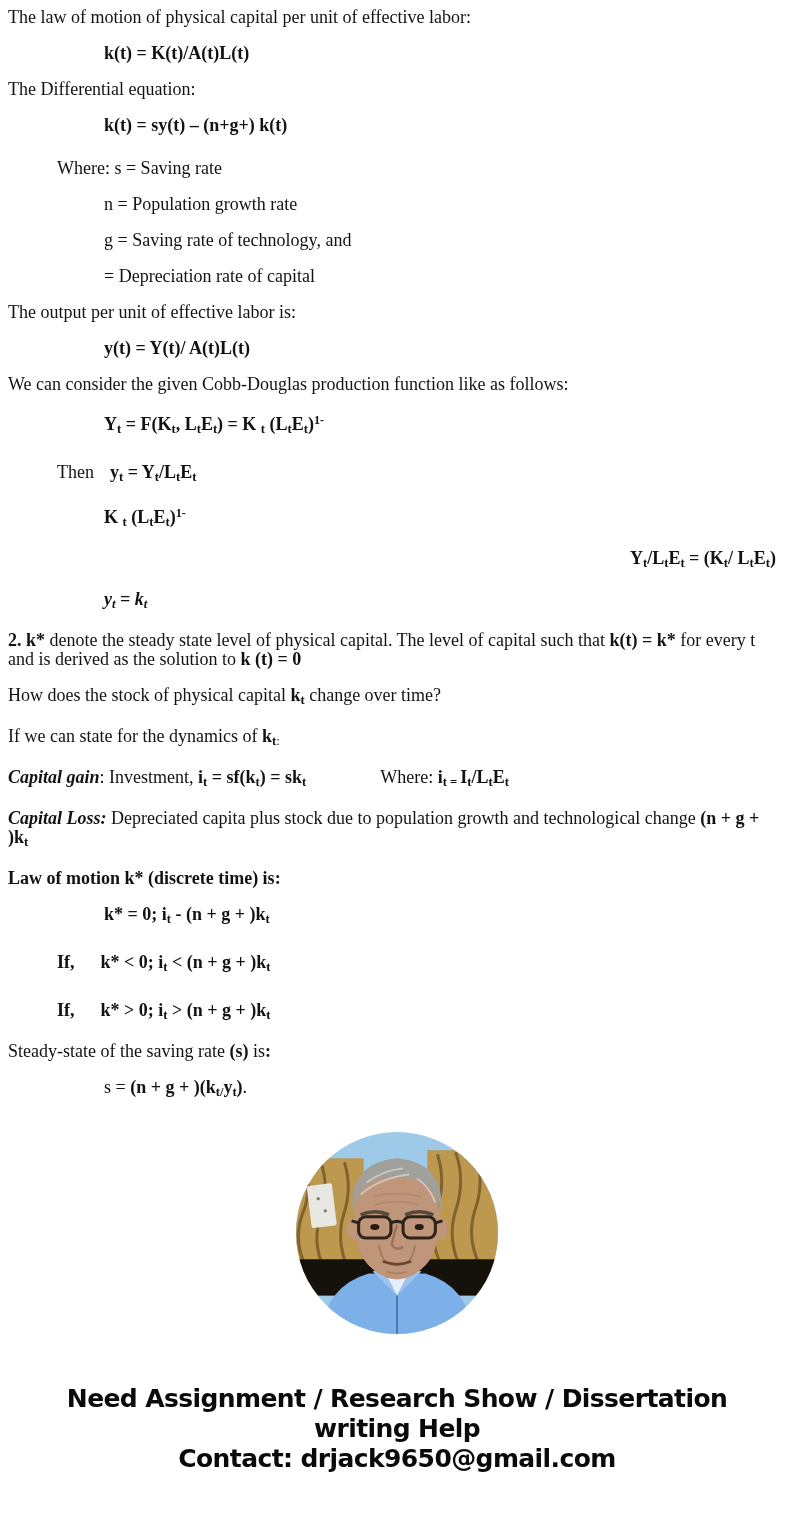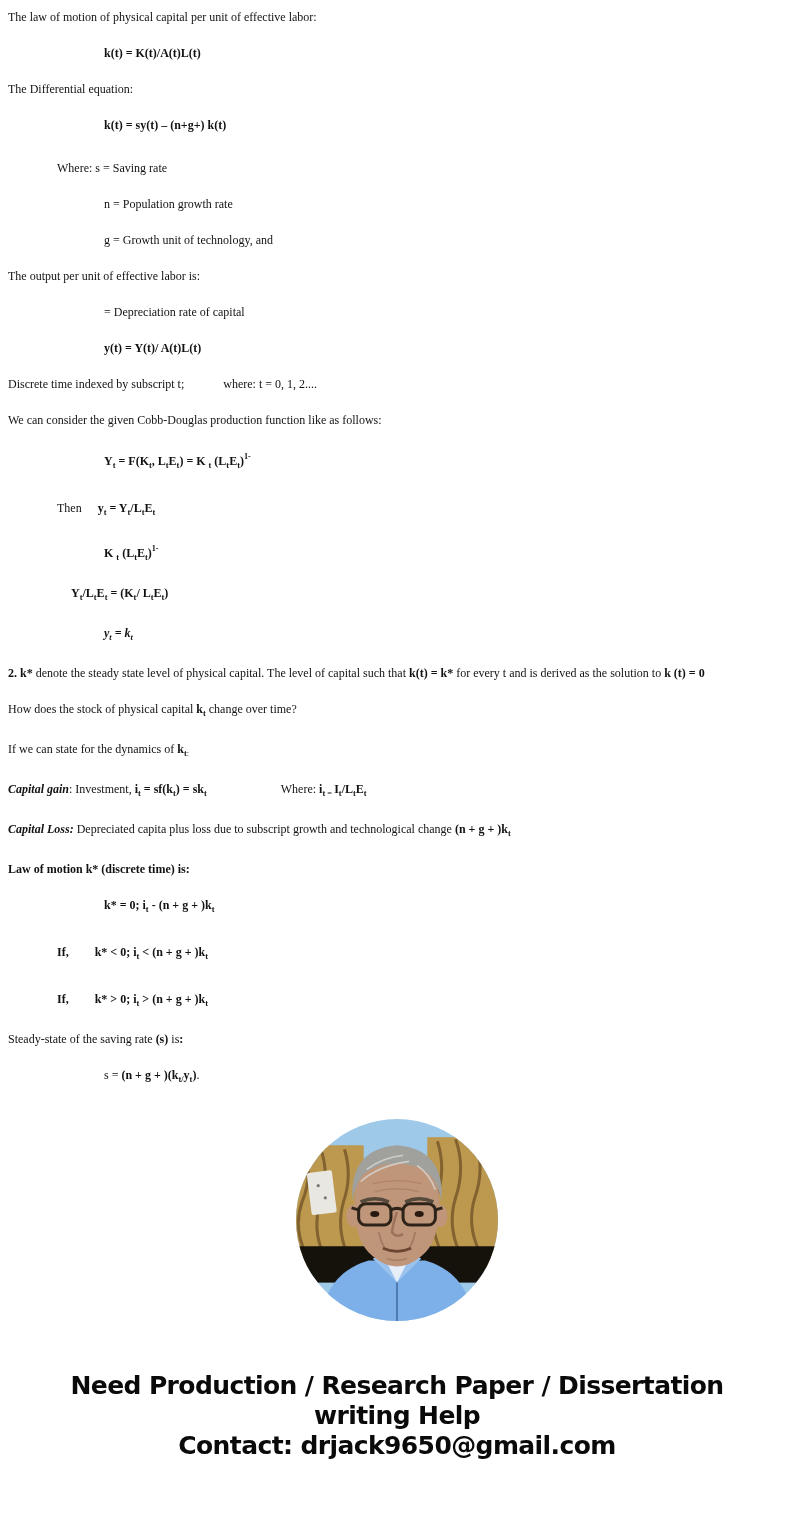--- a/index.html
+++ b/index.html
@@ -1,21 +1,21 @@
 <!DOCTYPE html>
 <html><head>
 <meta charset="utf-8">
 <style>
   html,body{margin:0;padding:0;background:#ffffff;}
   body{width:794px;min-height:1523px;font-family:"Liberation Serif",serif;color:#121212;}
   .doc{padding:8px 10px 0 0;}
-  .line{margin:0 0 17px 0;line-height:19px;font-size:12px;padding-left:8px;padding-right:8px;}
+  .line{margin:0 0 17px 0;line-height:19px;font-size:18px;padding-left:8px;padding-right:8px;}
   .ind-1{padding-left:57px;margin-top:24px;}
   .ind-2{padding-left:104px;}
-  .ind-3{padding-left:71px;}
+  .ind-3{padding-left:71px;text-align:right;}
   .run{white-space:pre-wrap;}
   .w-r{font-weight:normal;font-style:normal;}
   .w-b{font-weight:bold;}
   .w-bi{font-weight:bold;font-style:italic;}
   .v-sub{font-size:70%;vertical-align:-3px;}
   .v-sup{font-size:68%;vertical-align:6px;}
   .gap{display:inline-block;height:1px;}
   .gap-16{width:16px;}
   .gap-26{width:26px;}
   .gap-28{width:28px;}
@@ -30,36 +30,35 @@
 </head>
 <body>
 
 <div class="doc">
     <p class="line ind-0"><span class="run w-r">The law of motion of physical capital per unit of effective labor:</span></p>
     <p class="line ind-2"><span class="run w-b">k(t) = K(t)/A(t)L(t)</span></p>
     <p class="line ind-0"><span class="run w-r">The Differential equation:</span></p>
     <p class="line ind-2"><span class="run w-b">k(t) = sy(t) – (n+g+) k(t)</span></p>
     <p class="line ind-1"><span class="run w-r">Where: s = Saving rate</span></p>
     <p class="line ind-2"><span class="run w-r">n = Population growth rate</span></p>
-    <p class="line ind-2"><span class="run w-r">g = Growth unit of technology, and</span></p>
+    <p class="line ind-2"><span class="run w-r">g = Saving rate of technology, and</span></p>
+    <p class="line ind-2"><span class="run w-r">= Depreciation rate of capital</span></p>
     <p class="line ind-0"><span class="run w-r">The output per unit of effective labor is:</span></p>
-    <p class="line ind-2"><span class="run w-r">= Depreciation rate of capital</span></p>
     <p class="line ind-2"><span class="run w-b">y(t) = Y(t)/ A(t)L(t)</span></p>
-    <p class="line ind-0"><span class="run w-r">Discrete time indexed by subscript t;</span><span class="gap gap-39"></span><span class="run w-r">where: t = 0, 1, 2....</span></p>
     <p class="line ind-0"><span class="run w-r">We can consider the given Cobb-Douglas production function like as follows:</span></p>
     <p class="line ind-2"><span class="run w-b">Y</span><span class="run w-b v-sub">t</span><span class="run w-b"> = F(K</span><span class="run w-b v-sub">t</span><span class="run w-b">, L</span><span class="run w-b v-sub">t</span><span class="run w-b">E</span><span class="run w-b v-sub">t</span><span class="run w-b">) = K </span><span class="run w-b v-sub">t</span><span class="run w-b"> (L</span><span class="run w-b v-sub">t</span><span class="run w-b">E</span><span class="run w-b v-sub">t</span><span class="run w-b">)</span><span class="run w-b v-sup">1-</span></p>
     <p class="line ind-1"><span class="run w-r">Then</span><span class="gap gap-16"></span><span class="run w-b">y</span><span class="run w-b v-sub">t</span><span class="run w-b"> = Y</span><span class="run w-b v-sub">t</span><span class="run w-b">/L</span><span class="run w-b v-sub">t</span><span class="run w-b">E</span><span class="run w-b v-sub">t</span></p>
     <p class="line ind-2"><span class="run w-b">K </span><span class="run w-b v-sub">t</span><span class="run w-b"> (L</span><span class="run w-b v-sub">t</span><span class="run w-b">E</span><span class="run w-b v-sub">t</span><span class="run w-b">)</span><span class="run w-b v-sup">1-</span></p>
     <p class="line ind-3"><span class="run w-b">Y</span><span class="run w-b v-sub">t</span><span class="run w-b">/L</span><span class="run w-b v-sub">t</span><span class="run w-b">E</span><span class="run w-b v-sub">t</span><span class="run w-b"> = (K</span><span class="run w-b v-sub">t</span><span class="run w-b">/ L</span><span class="run w-b v-sub">t</span><span class="run w-b">E</span><span class="run w-b v-sub">t</span><span class="run w-b">)</span></p>
     <p class="line ind-2"><span class="run w-bi">y</span><span class="run w-bi v-sub">t</span><span class="run w-bi"> = k</span><span class="run w-bi v-sub">t</span></p>
     <p class="line ind-0"><span class="run w-b">2</span><span class="run w-b">. </span><span class="run w-b">k*</span><span class="run w-r"> denote the steady state level of physical capital. The level of capital such that </span><span class="run w-b">k(t) = k*</span><span class="run w-r"> for every t and is derived as the solution to </span><span class="run w-b">k (t) = 0</span></p>
     <p class="line ind-0"><span class="run w-r">How does the stock of physical capital </span><span class="run w-b">k</span><span class="run w-b v-sub">t</span><span class="run w-r"> change over time?</span></p>
     <p class="line ind-0"><span class="run w-r">If we can state for the dynamics of </span><span class="run w-b">k</span><span class="run w-b v-sub">t</span><span class="run w-r v-sub">:</span></p>
     <p class="line ind-0"><span class="run w-bi">Capital gain</span><span class="run w-r">: Investment, </span><span class="run w-b">i</span><span class="run w-b v-sub">t</span><span class="run w-b"> = sf(k</span><span class="run w-b v-sub">t</span><span class="run w-b">) = sk</span><span class="run w-b v-sub">t</span><span class="gap gap-74"></span><span class="run w-r">Where: </span><span class="run w-b">i</span><span class="run w-b v-sub">t = </span><span class="run w-b">I</span><span class="run w-b v-sub">t</span><span class="run w-b">/L</span><span class="run w-b v-sub">t</span><span class="run w-b">E</span><span class="run w-b v-sub">t</span></p>
-    <p class="line ind-0"><span class="run w-bi">Capital Loss:</span><span class="run w-r"> Depreciated capita plus loss due to subscript growth and technological change </span><span class="run w-b">(n + g + )k</span><span class="run w-b v-sub">t</span></p>
+    <p class="line ind-0"><span class="run w-bi">Capital Loss:</span><span class="run w-r"> Depreciated capita plus stock due to population growth and technological change </span><span class="run w-b">(n + g + )k</span><span class="run w-b v-sub">t</span></p>
     <p class="line ind-0"><span class="run w-b">Law of motion k* (discrete time) is:</span></p>
     <p class="line ind-2"><span class="run w-b">k* = 0; i</span><span class="run w-b v-sub">t</span><span class="run w-b"> - (n + g + )k</span><span class="run w-b v-sub">t</span></p>
     <p class="line ind-1"><span class="run w-b">If,</span><span class="gap gap-26"></span><span class="run w-b">k* &lt; 0; i</span><span class="run w-b v-sub">t</span><span class="run w-b"> &lt; (n + g + )k</span><span class="run w-b v-sub">t</span></p>
     <p class="line ind-1"><span class="run w-b">If,</span><span class="gap gap-26"></span><span class="run w-b">k* &gt; 0; i</span><span class="run w-b v-sub">t</span><span class="run w-b"> &gt; (n + g + )k</span><span class="run w-b v-sub">t</span></p>
     <p class="line ind-0"><span class="run w-r">Steady-state of the saving rate </span><span class="run w-b">(s)</span><span class="run w-r"> is</span><span class="run w-b">:</span></p>
     <p class="line ind-2"><span class="run w-r">s = </span><span class="run w-b">(n + g + )(k</span><span class="run w-b v-sub">t/</span><span class="run w-b">y</span><span class="run w-b v-sub">t</span><span class="run w-b">)</span><span class="run w-r">.</span></p>
   </div>
 
 <div class="photo-wrap">
   <svg viewBox="0 0 200 200" xmlns="http://www.w3.org/2000/svg">
@@ -121,16 +120,16 @@
         <path d="M82,112 Q84,122 88,128"></path>
         <path d="M118,112 Q116,122 112,128"></path>
       </g>
       <path d="M86,128 Q100,134 114,128" stroke="#6b4632" stroke-width="2.6" fill="none"></path>
       <path d="M90,138 Q100,142 110,138" stroke="#a87f62" stroke-width="1.6" fill="none"></path>
     </g>
   </svg>
 </div>
 
 <div class="footer">
-  <div>Need Production / Research Paper / Dissertation</div>
+  <div>Need Assignment / Research Show / Dissertation</div>
   <div>writing Help</div>
   <div>Contact: drjack9650@gmail.com</div>
 </div>
 
 </body></html>

